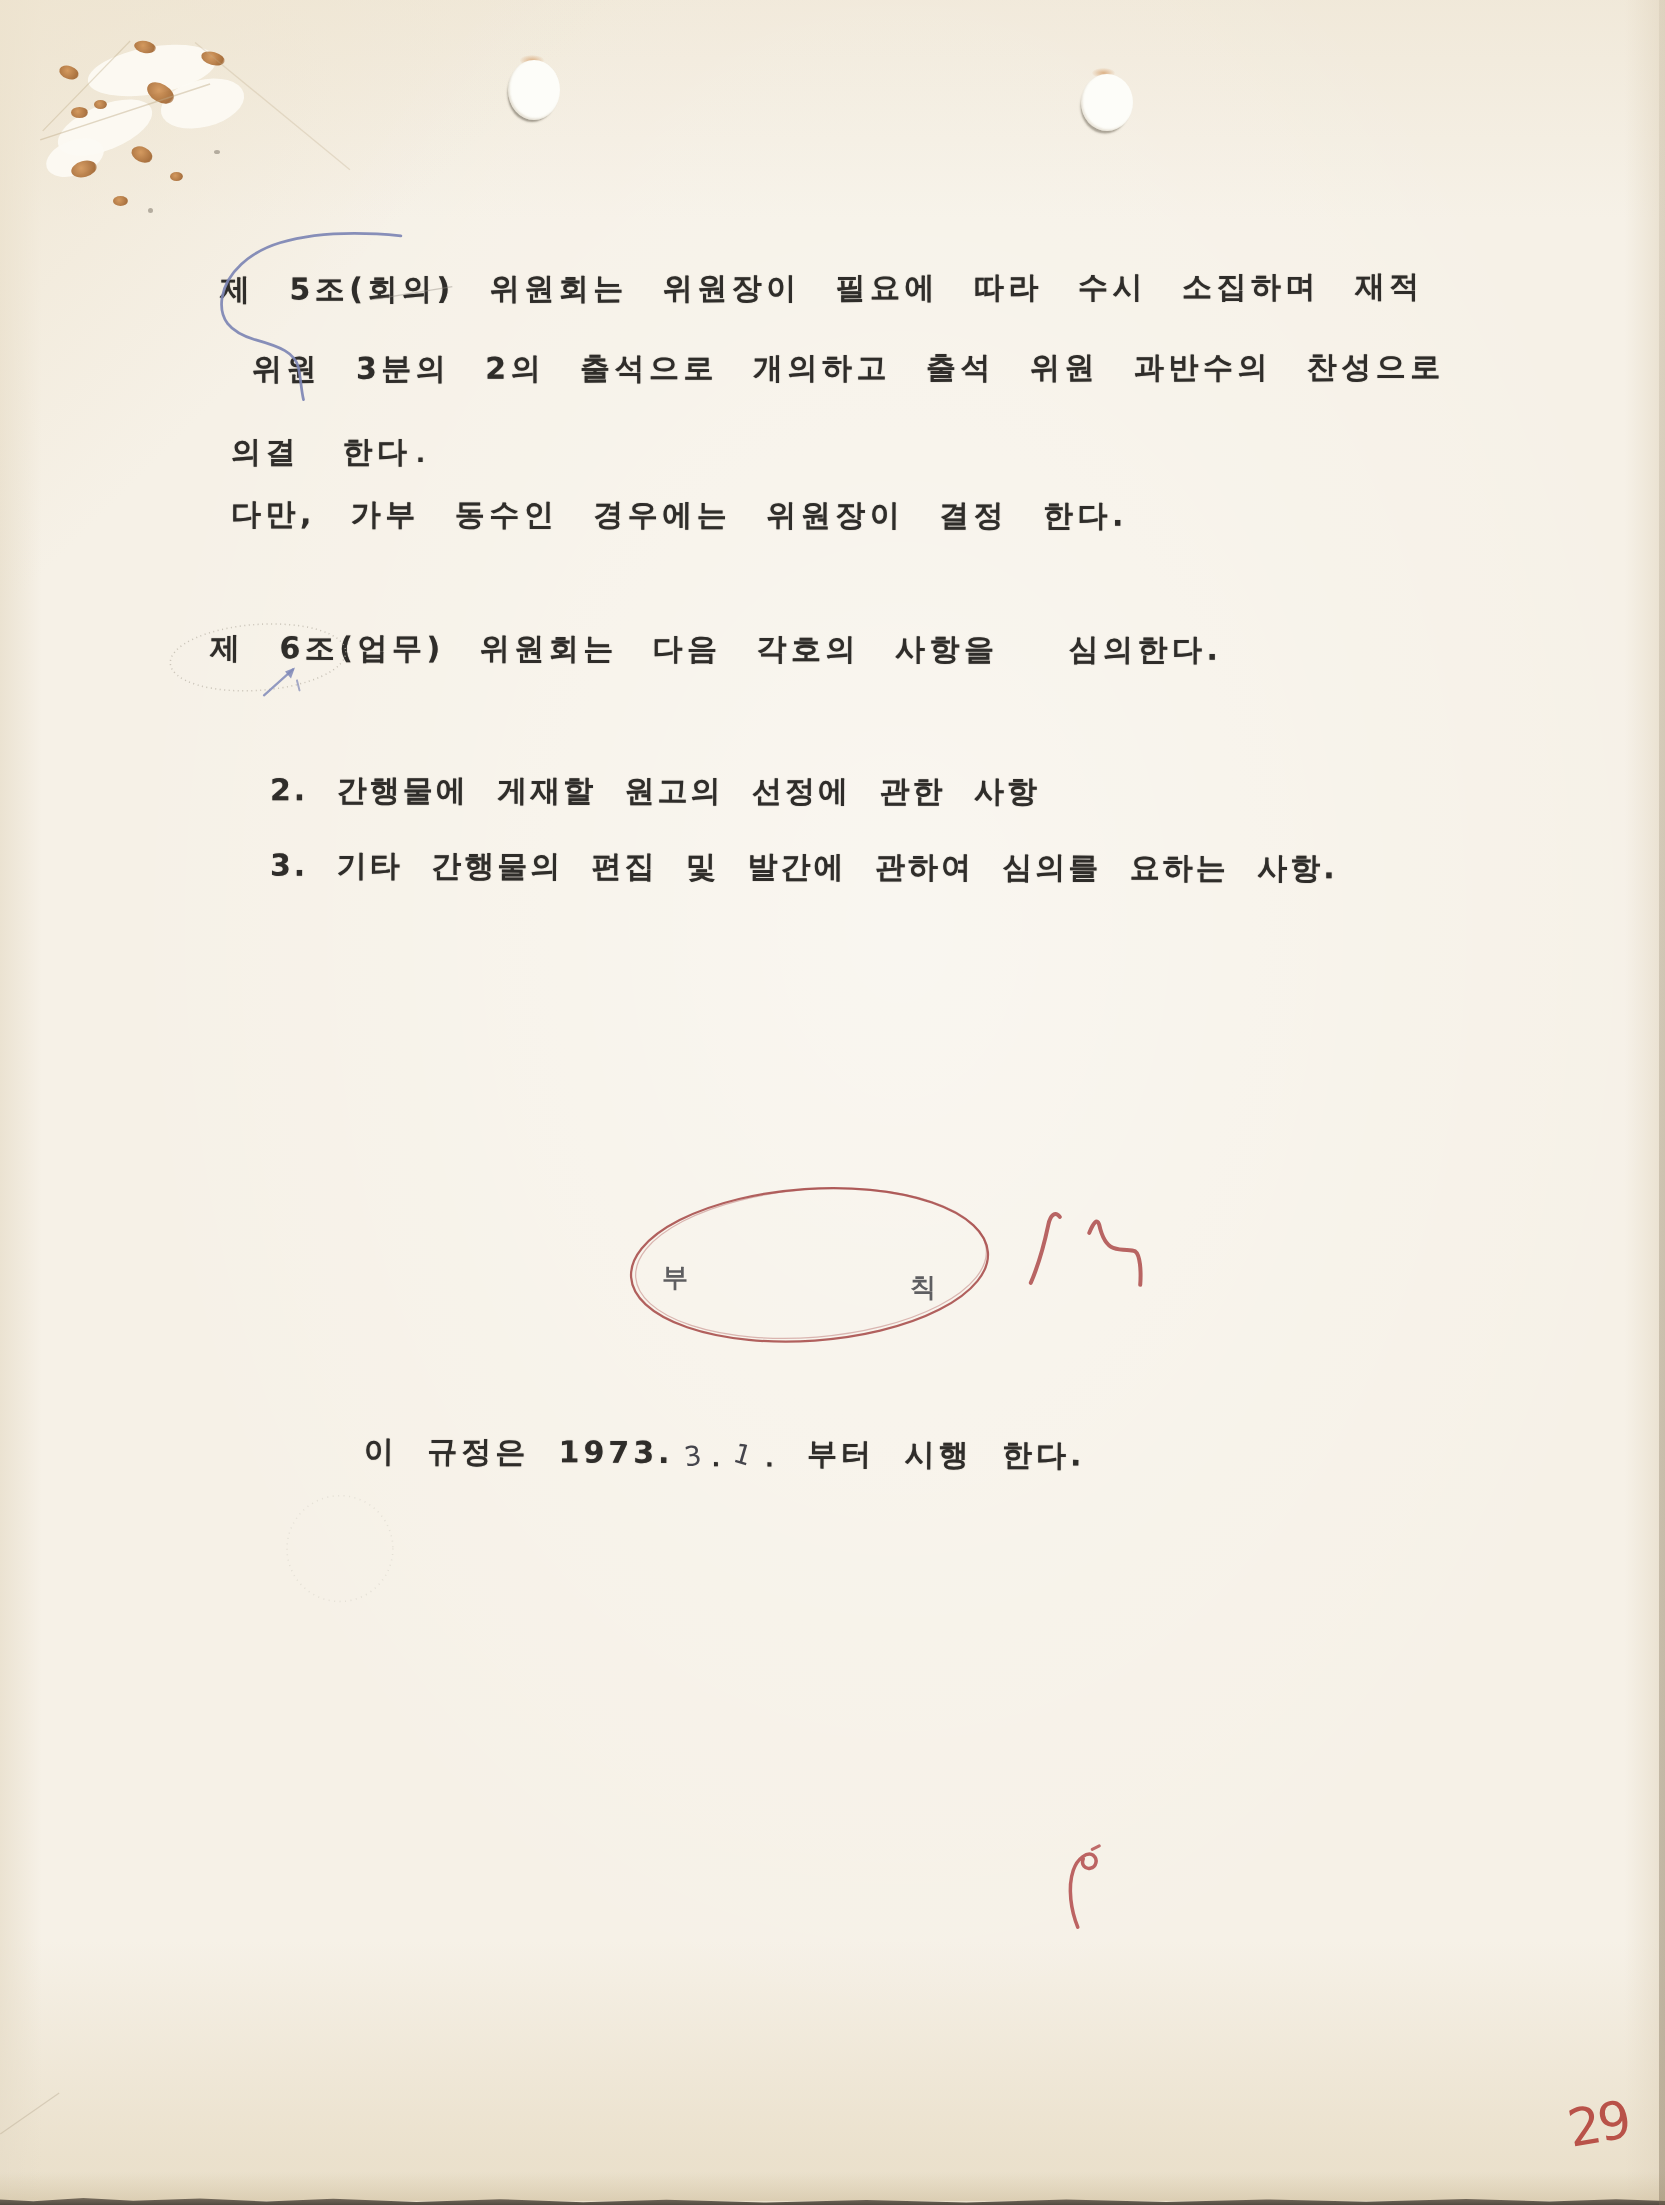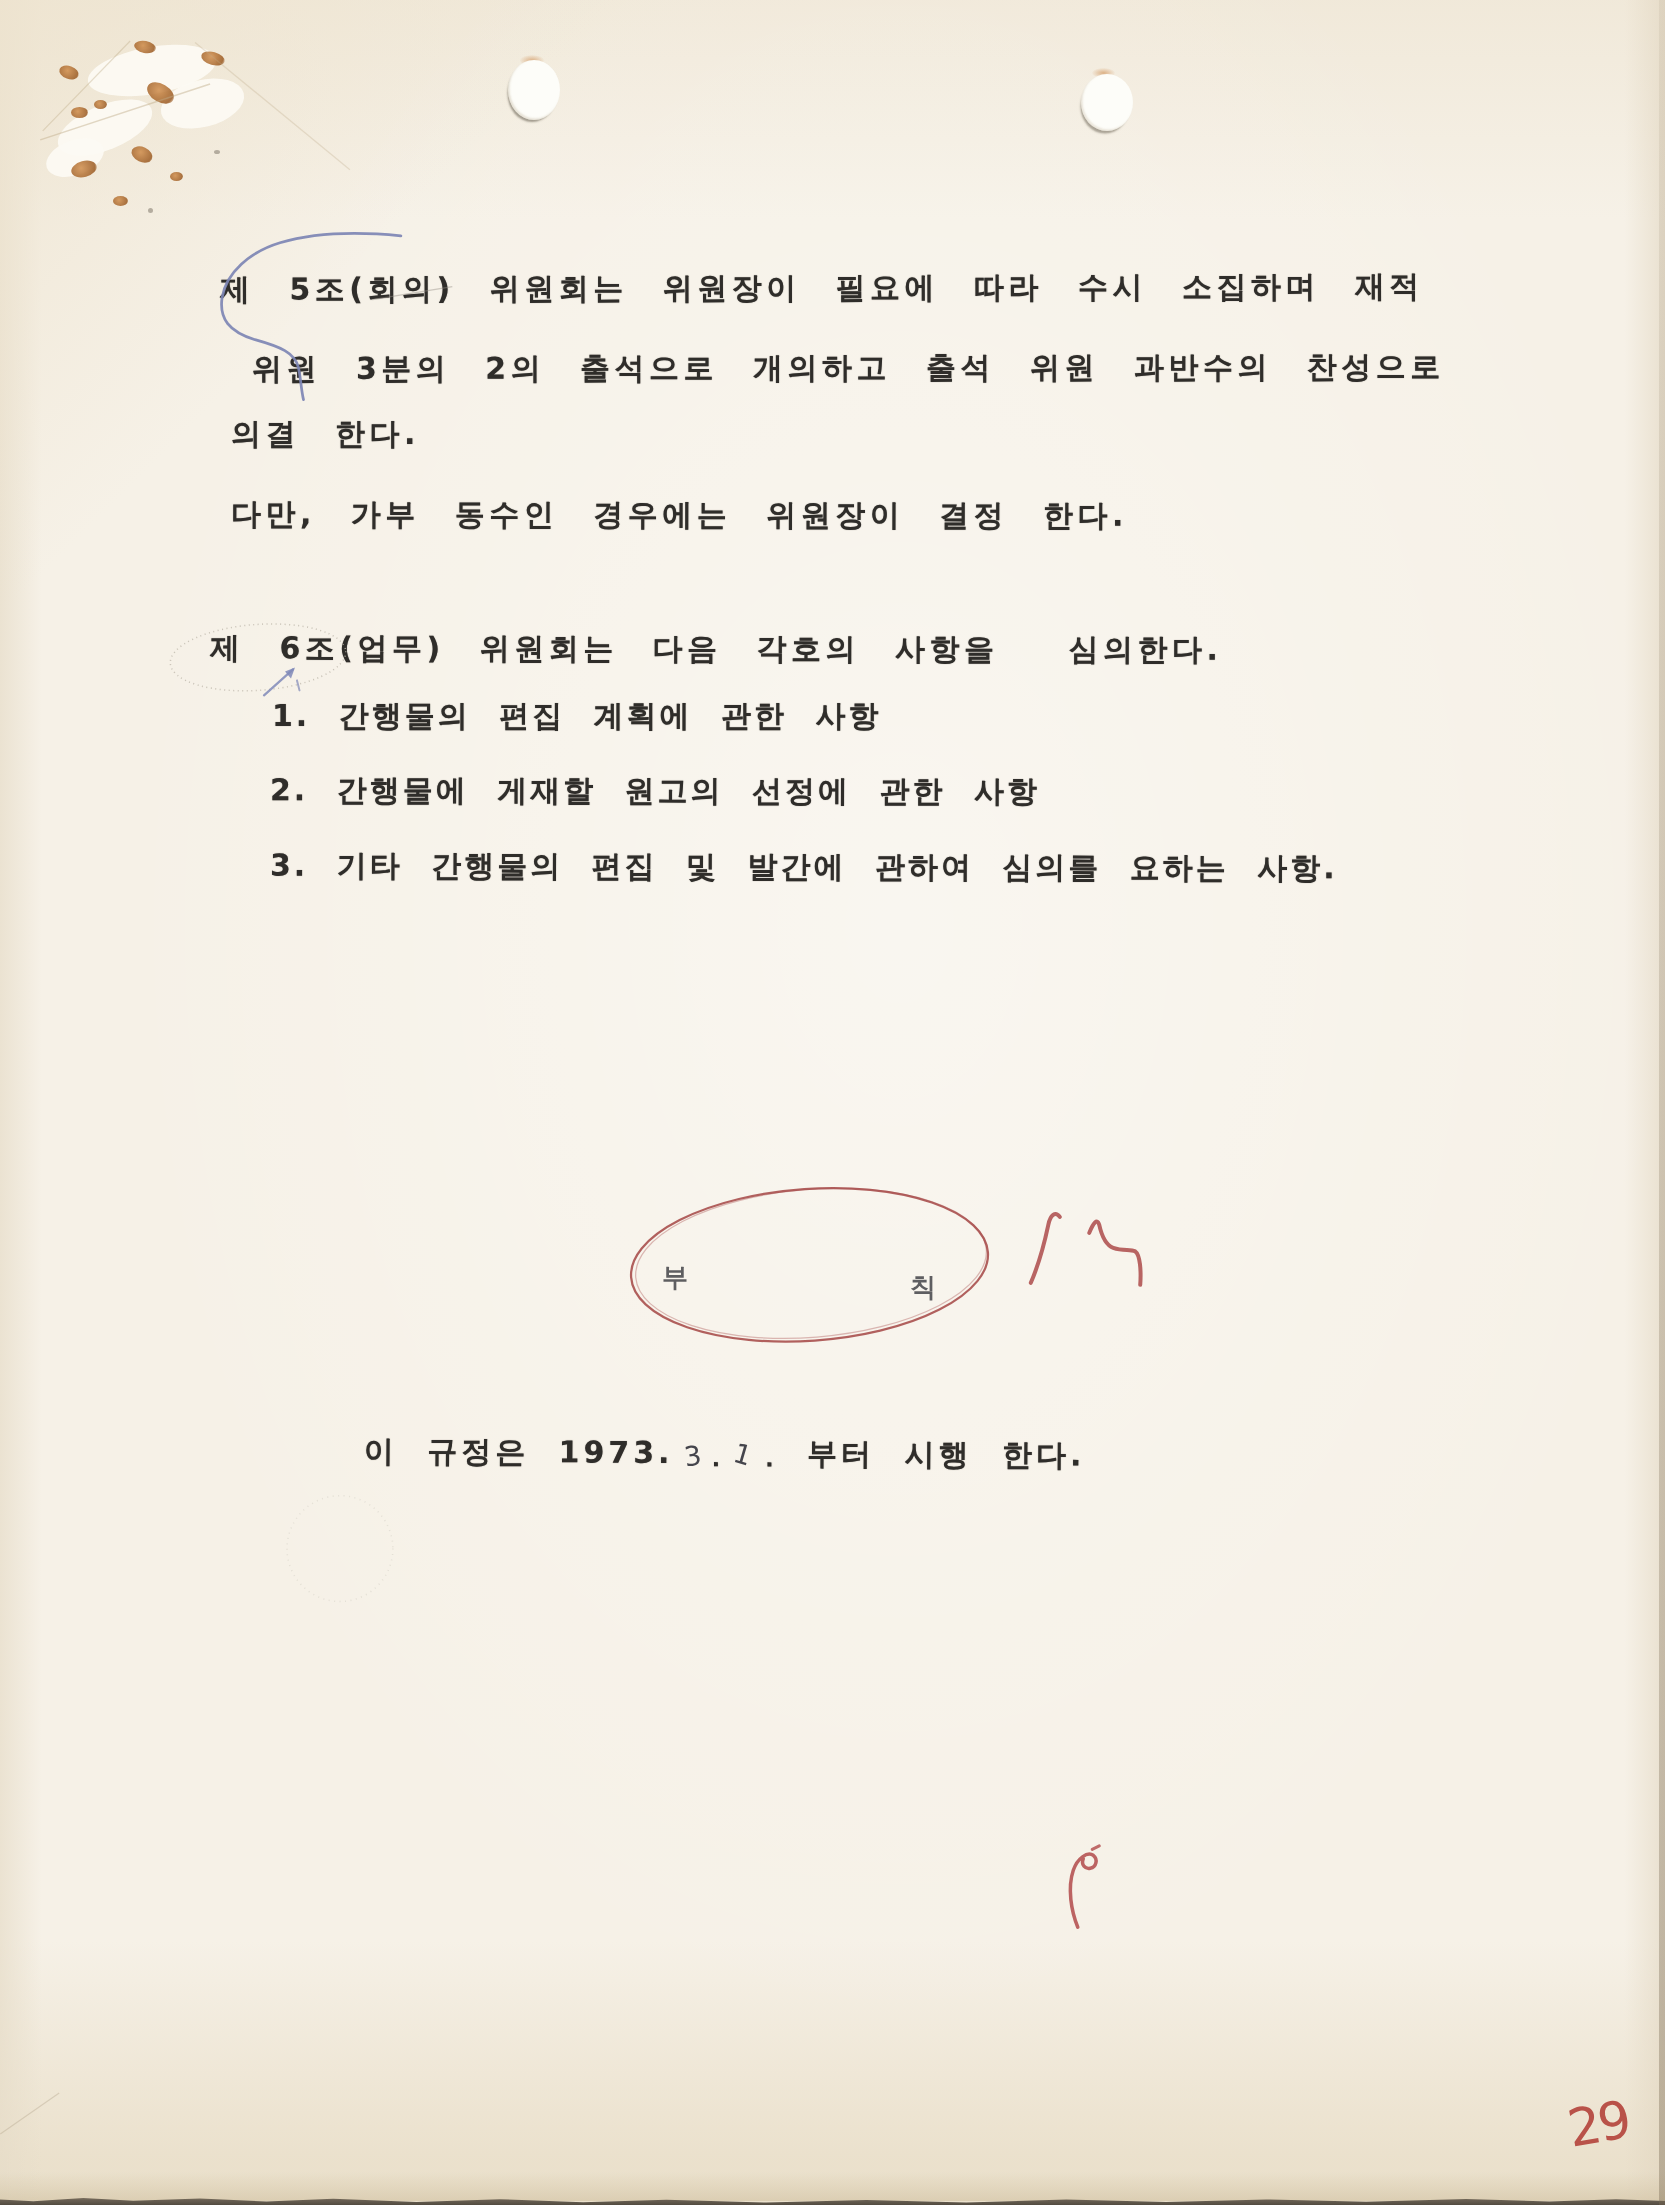--- a/index.html
+++ b/index.html
@@ -21,21 +21,21 @@
   .tline{
     position:absolute;white-space:pre;
     font-weight:bold;color:#2f2d2a;
     font-size:30px;line-height:1.2;
     letter-spacing:4.5px;word-spacing:20px;
     text-shadow:0 0 1px rgba(40,36,30,.5);
   }
   .tline.item{letter-spacing:3px;word-spacing:15px;}
   .l1{left:220px;top:270px;transform:rotate(-.15deg);}
   .l2{left:252px;top:350px;transform:rotate(-.1deg);}
-  .l3{left:231px;top:416px;}
+  .l3{left:231px;top:436px;font-family:Liberation Mono, monospace;}
   .l4{left:231px;top:497px;transform:rotate(.1deg);}
   .h6{left:210px;top:631px;transform:rotate(.1deg);}
   .i1{left:272px;top:698px;}
   .i2{left:270px;top:773px;transform:rotate(.1deg);}
   .i3{left:270px;top:849px;transform:rotate(.15deg);}
   .date{left:246px;top:1399px;letter-spacing:4px;word-spacing:15px;transform:rotate(.35deg);}
   .date .hw{
     display:inline-block;font-weight:400;color:#45454c;
     text-shadow:none;font-size:27px;
   }
@@ -108,21 +108,20 @@
   <div class="rust" style="left:170px;top:172px;width:13px;height:9px;"></div>
   <div class="speck" style="left:148px;top:208px;width:5px;height:5px;"></div>
   <div class="speck" style="left:214px;top:150px;width:6px;height:4px;"></div>
 
   <div class="tline l1">제 5조(회의) 위원회는 위원장이 필요에 따라 수시 소집하며 재적</div>
   <div class="tline l2">위원 3분의 2의 출석으로 개의하고 출석 위원 과반수의 찬성으로</div>
   <div class="tline l3">의결 한다.</div>
   <div class="tline l4">다만, 가부 동수인 경우에는 위원장이 결정 한다.</div>
 
   <div class="tline h6">제 6조(업무) 위원회는 다음 각호의 사항을  심의한다.</div>
-  <div class="tline item i1">1. 간행물의 편집 계획에 관한 사항</div>
   <div class="tline item i2">2. 간행물에 게재할 원고의 선정에 관한 사항</div>
   <div class="tline item i3">3. 기타 간행물의 편집 및 발간에 관하여 심의를 요하는 사항.</div>
 
   <div class="stamp-char stamp-b">부</div>
   <div class="stamp-char stamp-c">칙</div>
 
   <div class="tline date">
     <span>이 규정은 1973.</span><span class="hw month">3</span><span class="sep">.</span><span class="hw day">1</span><span class="sep">.</span><span> </span><span>부터 시행 한다.</span>
   </div>
 

